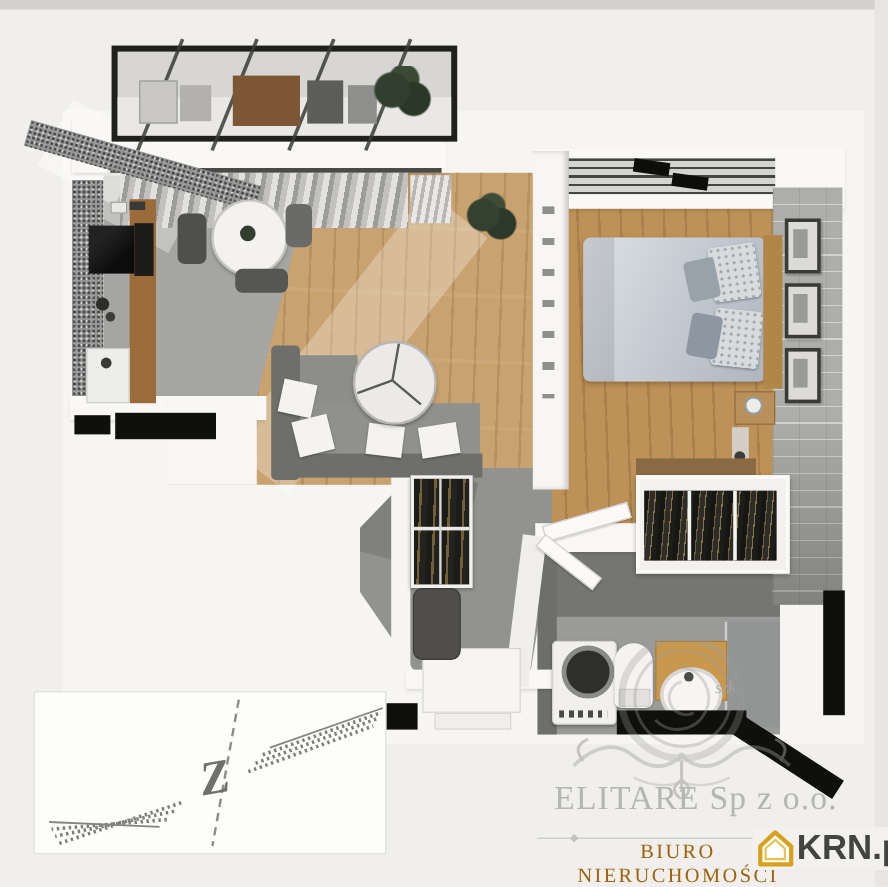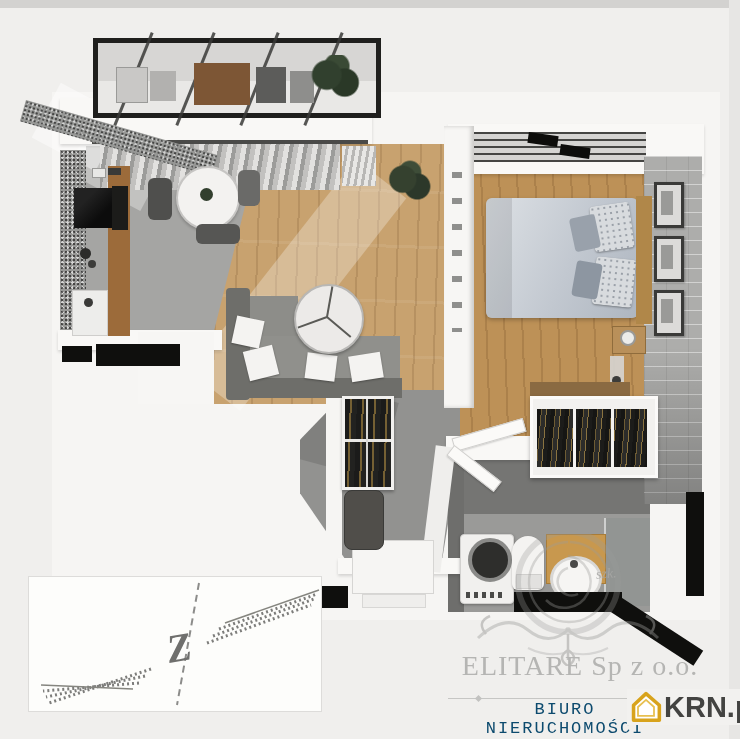--- a/index.html
+++ b/index.html
@@ -187,22 +187,22 @@
   
   .ornament{left:468px;top:516px;opacity:.5;}
   .script-frag{left:596px;top:566px;font-family:"Liberation Serif",serif;font-style:italic;
     font-size:14px;color:#a8a8a6;transform:rotate(-4deg);opacity:.85;}
   .wm-name{left:452px;top:650px;width:256px;text-align:center;font-family:"Liberation Serif",serif;
     font-size:28px;color:#b5b5b3;letter-spacing:1px;}
   .wm-divider{left:448px;top:694px;width:260px;height:8px;
     background:linear-gradient(#c6c6c4,#c6c6c4) center/100% 1px no-repeat;}
   .wm-dot{top:2px;width:5px;height:5px;background:#c2c2c0;transform:rotate(45deg);}
   .wm-dot.d1{left:28px;} .wm-dot.d2{left:228px;}
-  .wm-sub{left:450px;top:700px;width:230px;text-align:center;font-family:Liberation Mono, monospace;
-    font-size:17px;color:#0c4a6e;letter-spacing:2px;}
+  .wm-sub{left:450px;top:700px;width:230px;text-align:center;font-family:Liberation Serif, serif;
+    font-size:17px;color:#a16207;letter-spacing:2px;}
   .krn{left:627px;top:689px;display:flex;align-items:center;gap:2px;background:#f2f1ef;padding:1px 3px;}
   .krn-text{font-size:29px;font-weight:bold;color:#434341;letter-spacing:0;}
 </style>
 </head>
 <body>
 
 <div class="abs band-top"></div>
 <div class="abs band-right"></div>
 <div class="abs paper"></div>
 

